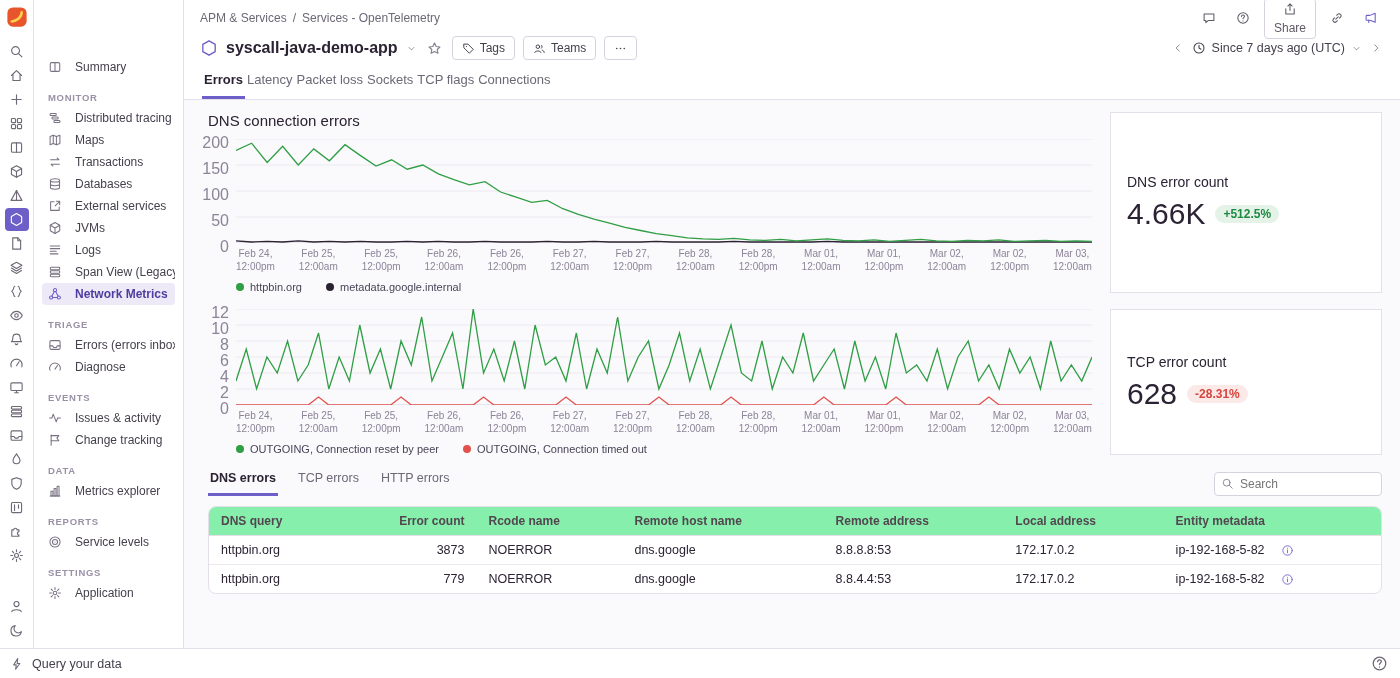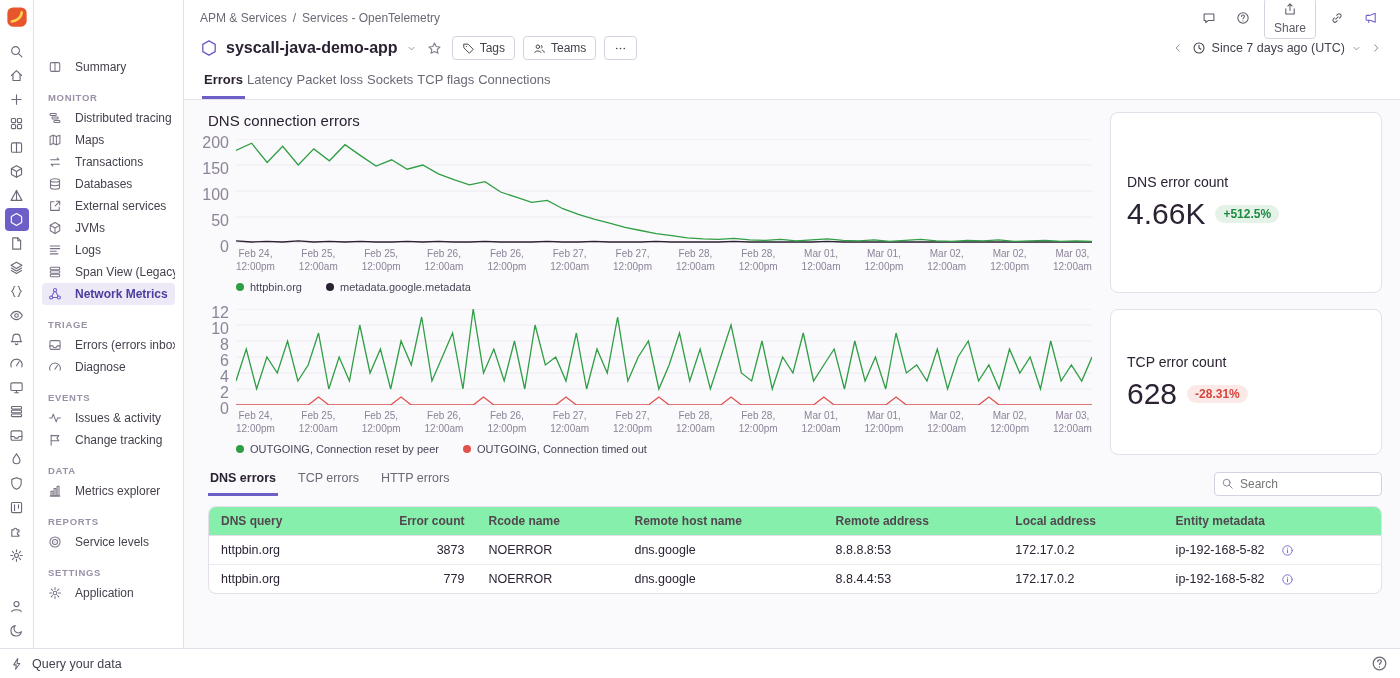--- a/index.html
+++ b/index.html
@@ -76,21 +76,21 @@
   .chart { display: flex; }
   .y-axis { width: 28px; flex: none; position: relative; }
   .y-tick { position: absolute; right: 7px; font-size: 16px; color: #8c8498; }
   .plot-col { flex: 1; min-width: 0; }
   .x-axis { display: flex; justify-content: space-between; margin-top: 4px; }
   .x-tick { font-size: 10px; color: #8c8498; text-align: center; line-height: 1.3; white-space: pre-line; }
   .legend { display: flex; gap: 24px; align-items: center; margin-top: 8px; }
   .legend-item { display: flex; align-items: center; gap: 6px; font-size: 11px; color: #4a4458; cursor: pointer; }
   .dot { width: 8px; height: 8px; border-radius: 50%; flex: none; }
 
-  .summary-card { width: 272px; flex: none; background: #fff; border: 1px solid #e4dfe9; border-radius: 8px;
+  .summary-card { width: 272px; flex: none; background: #fff; border: 1px solid #e4dfe9; border-radius: 0;
     padding: 18px 16px; display: flex; flex-direction: column; justify-content: center; gap: 7px; }
   .summary-label { font-size: 14px; color: #2b2233; }
   .summary-value { display: flex; align-items: center; gap: 10px; }
   .big-number { font-size: 30px; color: #2b2233; }
   .delta { font-size: 12px; font-weight: bold; padding: 2px 8px; border-radius: 10px; }
   .delta.up { color: #1d8a42; background: rgba(45,158,68,.13); }
   .delta.down { color: #d6453e; background: rgba(224,82,76,.13); }
 
   
   .detail { margin-top: 2px; }
@@ -651,21 +651,21 @@
                   <div class="x-tick">Mar 03,
 12:00am</div>
                 </div>
                 <div class="legend">
                   <span class="legend-item">
                     <span class="dot" style="background: rgb(47, 158, 68);"></span>
                     <span>httpbin.org</span>
                   </span>
                   <span class="legend-item">
                     <span class="dot" style="background: rgb(43, 34, 51);"></span>
-                    <span>metadata.google.metadata</span>
+                    <span>metadata.google.internal</span>
                   </span>
                 </div>
               </div>
             </div>
         </div>
         <aside class="summary-card">
           <div class="summary-label">DNS error count</div>
           <div class="summary-value">
             <span class="big-number">4.66K</span>
             <span class="delta up">+512.5%</span>

